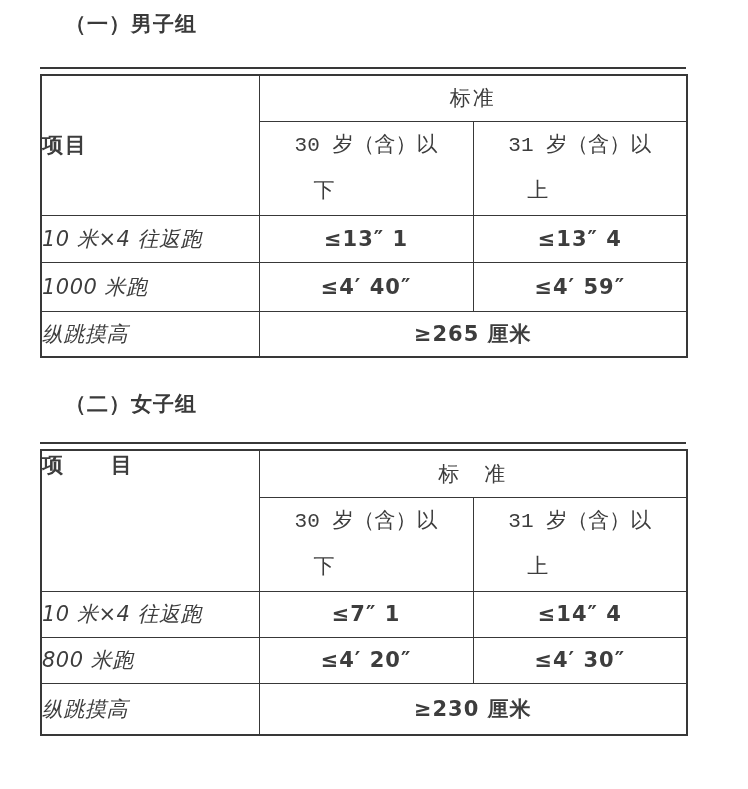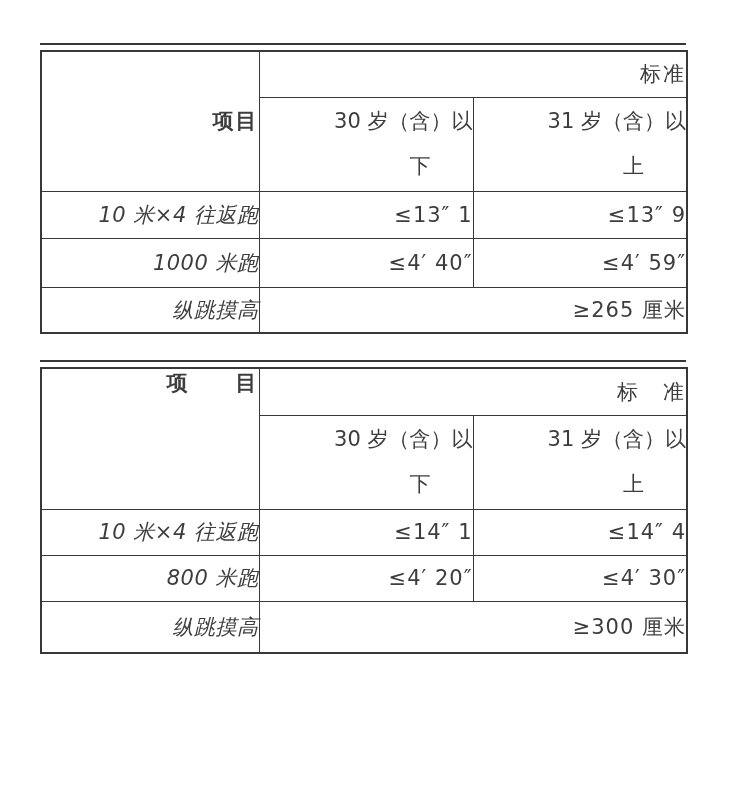--- a/index.html
+++ b/index.html
@@ -19,51 +19,52 @@
     border-top:2px solid #383838;
     padding-top:5px;
   }
   .wrap1{margin-top:31px;}
   .wrap2{margin-top:26px;}
   table.spec{
     border-collapse:collapse;table-layout:fixed;
     width:646px;font-size:21px;color:#3d3d3d;
     border:2px solid #383838;
   }
-  table.spec td{border:1.5px solid #383838;padding:0;text-align:right;}
+  table.spec td{border:1.5px solid #383838;padding:0;}
   col.c1{width:218px;} col.c2{width:214px;} col.c3{width:214px;}
 
   .std-head{text-align:center;letter-spacing:2px;}
   .item-head{text-align:left;padding-left:46px;letter-spacing:2px;font-weight:bold;}
   .item-head-top{vertical-align:top;padding-top:12px;padding-left:31px;line-height:28px;}
   .age-cell{text-align:center;line-height:45px;}
-  .age-cell .l1{display:block;}
+  .age-cell .l1{display:block;font-family:Liberation Mono, monospace;}
   .age-cell .l2{display:block;transform:translateX(-42px);}
   .item{text-align:left;padding-left:12px;letter-spacing:0.5px;font-style:italic;}
-  .val{text-align:center;padding-right:30px;letter-spacing:1px;}
+  .val{text-align:center;padding-right:30px;letter-spacing:1px;font-weight:bold;}
   .val.merged{padding-right:0;}
 
   
   .t-men .r-std{height:46px;}
   .t-men .r-age{height:94px;}
   .t-men .r-d1{height:47px;}
   .t-men .r-d2{height:49px;}
   .t-men .r-d3{height:46px;}
   
   .t-women .r-std{height:47px;}
   .t-women .r-age{height:94px;}
   .t-women .r-d1{height:46px;}
   .t-women .r-d2{height:46px;}
   .t-women .r-d3{height:52px;}
 </style>
 </head>
 <body>
 
 <div class="doc">
 
+  <h2 class="sec-title title1">（一）男子组</h2>
 
   <div class="tbl-wrap wrap1">
     <table class="spec t-men">
       <colgroup>
           <col class="c1">
           <col class="c2">
           <col class="c3">
         </colgroup>
       <tbody>
         <tr class="r-std">
@@ -76,35 +77,36 @@
             <span class="l2">下</span>
           </td>
           <td class="age-cell">
             <span class="l1">31 岁（含）以</span>
             <span class="l2">上</span>
           </td>
         </tr>
         <tr class="r-d1">
           <td class="item">10 米×4 往返跑</td>
           <td class="val">≤13″ 1</td>
-          <td class="val">≤13″ 9</td>
+          <td class="val">≤13″ 4</td>
         </tr>
         <tr class="r-d2">
           <td class="item">1000 米跑</td>
           <td class="val">≤4′ 40″</td>
           <td class="val">≤4′ 59″</td>
         </tr>
         <tr class="r-d3">
           <td class="item">纵跳摸高</td>
           <td class="val merged" colspan="2">≥265 厘米</td>
         </tr>
       </tbody>
     </table>
   </div>
 
+  <h2 class="sec-title title2">（二）女子组</h2>
 
   <div class="tbl-wrap wrap2">
     <table class="spec t-women">
       <colgroup>
           <col class="c1">
           <col class="c2">
           <col class="c3">
         </colgroup>
       <tbody>
         <tr class="r-std">
@@ -116,29 +118,29 @@
             <span class="l1">30 岁（含）以</span>
             <span class="l2">下</span>
           </td>
           <td class="age-cell">
             <span class="l1">31 岁（含）以</span>
             <span class="l2">上</span>
           </td>
         </tr>
         <tr class="r-d1">
           <td class="item">10 米×4 往返跑</td>
-          <td class="val">≤14″ 1</td>
+          <td class="val">≤7″ 1</td>
           <td class="val">≤14″ 4</td>
         </tr>
         <tr class="r-d2">
           <td class="item">800 米跑</td>
           <td class="val">≤4′ 20″</td>
           <td class="val">≤4′ 30″</td>
         </tr>
         <tr class="r-d3">
           <td class="item">纵跳摸高</td>
-          <td class="val merged" colspan="2">≥300 厘米</td>
+          <td class="val merged" colspan="2">≥230 厘米</td>
         </tr>
       </tbody>
     </table>
   </div>
 
 </div>
 
 </body></html>

